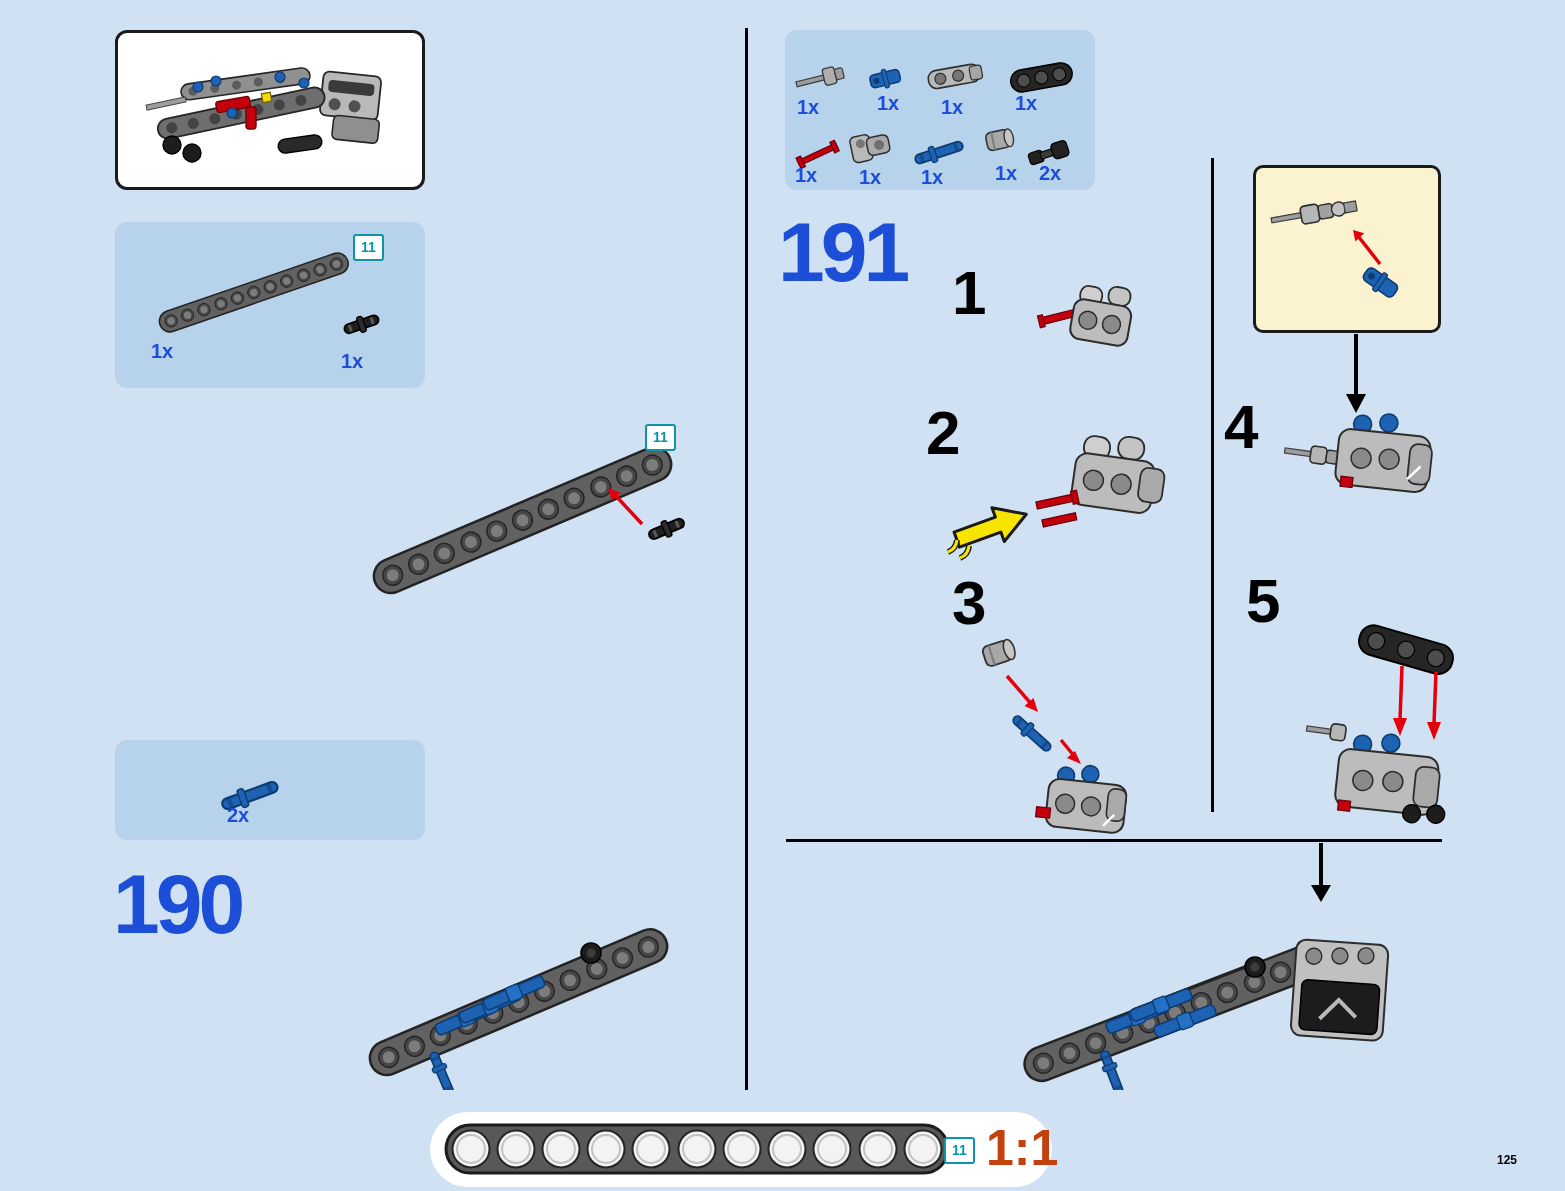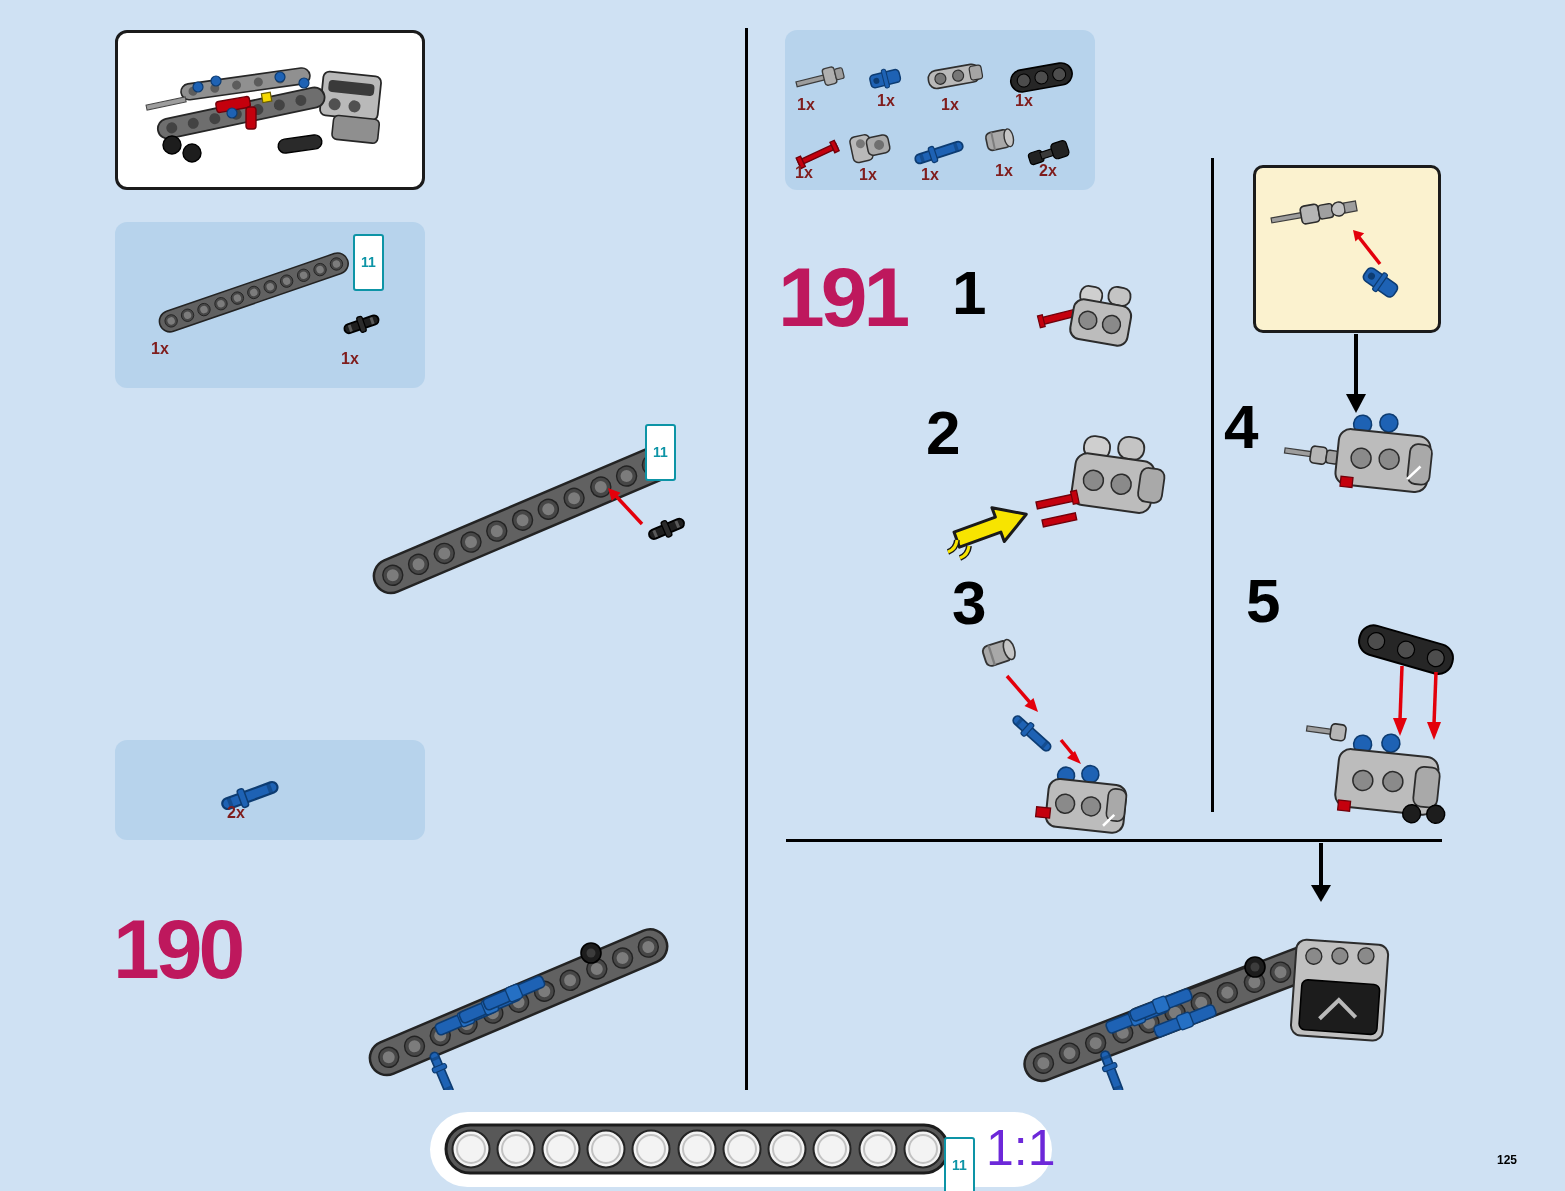--- a/index.html
+++ b/index.html
@@ -4,26 +4,26 @@
 <style>
   * { margin:0; padding:0; box-sizing:border-box; }
   html,body { background:#cfe1f3; }
   body { font-family:"Liberation Sans", sans-serif; }
   .page { position:relative; width:1565px; height:1191px; background:#cfe1f3; overflow:hidden; }
   .abs { position:absolute; }
   .white-box { position:absolute; background:#ffffff; border:3px solid #1b1b1b; border-radius:12px; }
   .parts-box { position:absolute; background:#b7d3ec; border-radius:12px; }
   .cream-box { position:absolute; background:#fbf2cf; border:3px solid #1b1b1b; border-radius:10px; }
   .badge { position:absolute; background:#fff; border:2px solid #0d94a6; color:#0d94a6;
-           font-size:14px; font-weight:700; line-height:17px; padding:18px 6px; border-radius:3px; }
-  .stepnum { position:absolute; font-size:84px; font-weight:700; color:#be185d; letter-spacing:-4px; line-height:1;margin-top:45px; }
+           font-size:14px; font-weight:700; line-height:17px; padding:3px 6px; border-radius:3px; }
+  .stepnum { position:absolute; font-size:84px; font-weight:700; color:#1d4ed8; letter-spacing:-4px; line-height:1; }
   .substepnum { position:absolute; font-size:62px; font-weight:700; color:#000; line-height:1; }
-  .count { position:absolute; font-size:16px; font-weight:700; color:#7f1d1d; line-height:1.1; }
+  .count { position:absolute; font-size:20px; font-weight:700; color:#1d4ed8; line-height:1.1; }
   .vline, .hline { position:absolute; background:#000; }
-  .scale-label { position:absolute; font-size:50px; font-weight:400; color:#6d28d9; line-height:1.2;text-align:right; }
+  .scale-label { position:absolute; font-size:50px; font-weight:700; color:#c2410c; line-height:1.2;text-align:right; }
   .pagenum { position:absolute; font-size:12px; font-weight:700; color:#000; }
   .pill { position:absolute; background:#ffffff; border-radius:38px; }
   svg { display:block; }
 </style>
 </head>
 <body>
 
 <div class="page">
 
   <svg width="0" height="0" style="position:absolute" aria-hidden="true">

